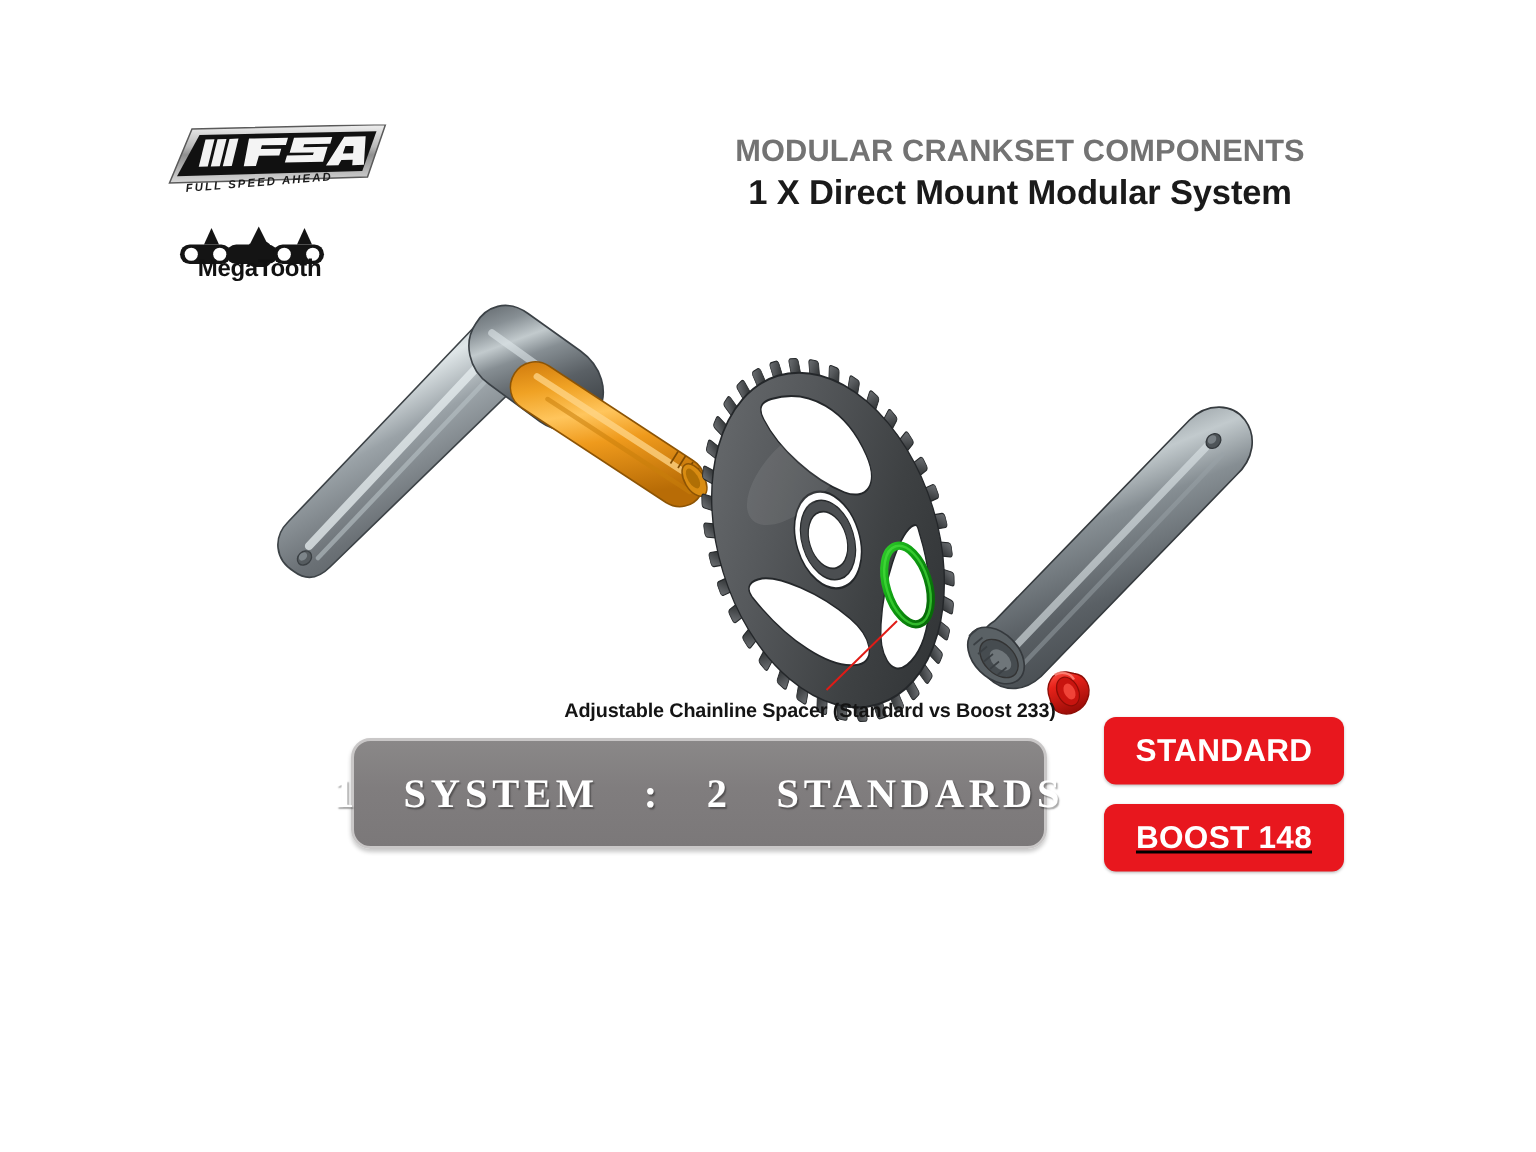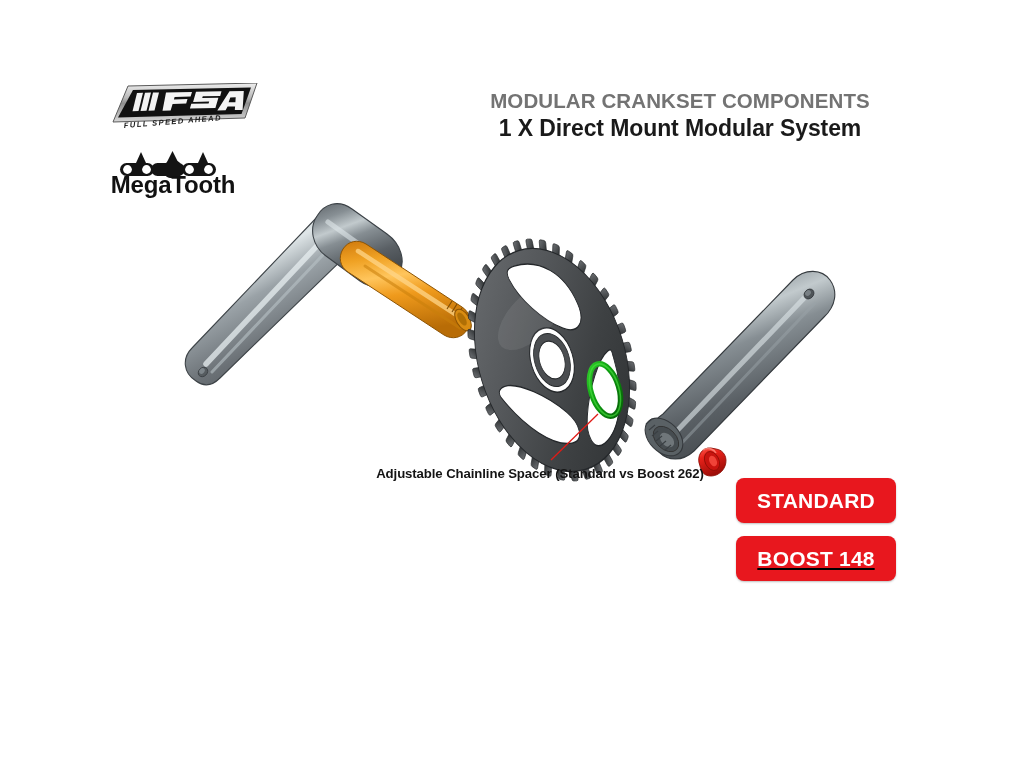--- a/index.html
+++ b/index.html
@@ -35,21 +35,21 @@
     top: 140px;
     width: 126px;
     height: 62px;
   }
   #megatooth-label {
     position: absolute;
     left: 110px;
     top: 171px;
     width: 126px;
     text-align: center;
-    font-size: 24px;
+    font-size: 16px;
     font-weight: bold;
     color: #111111;
     letter-spacing: -0.2px;
     font-family: "Liberation Sans", sans-serif;
   }
 
   
   #headline-eyebrow {
     position: absolute;
     left: 420px;
@@ -493,22 +493,25 @@
                L 716 449
                C 724 450, 728 458, 725 466
                C 722 474, 713 478, 706 475
                C 702 473, 701 470, 700 466 Z" fill="url(#boltRed)" stroke="#8d0d06" stroke-width="0.9"></path>
       <ellipse cx="712" cy="461" rx="7" ry="10" transform="rotate(-26 712 461)" fill="#c8140f" stroke="#8d0d06" stroke-width="0.8"></ellipse>
       <ellipse cx="713" cy="461" rx="3.6" ry="5.6" transform="rotate(-26 713 461)" fill="#f04338"></ellipse>
       <path d="M703 450 C 708 447, 714 449, 716 453" stroke="#ff8e82" stroke-width="1.6" fill="none" opacity="0.8"></path>
     </g>
   </svg>
 
-  <div id="spacer-caption">Adjustable Chainline Spacer (Standard vs Boost 262)</div>
-
+  <div id="spacer-caption">Adjustable Chainline Spacer (Standard vs Boost 233)</div>
+
+  <div id="tagline-banner">
+    <div id="tagline-text">1   SYSTEM   :   2   STANDARDS</div>
+  </div>
 
   <div id="btn-standard" class="std-button">
     <span>STANDARD</span>
   </div>
   <div id="btn-boost" class="std-button">
     <span>BOOST 148</span>
   </div>
 
 </div>
 

